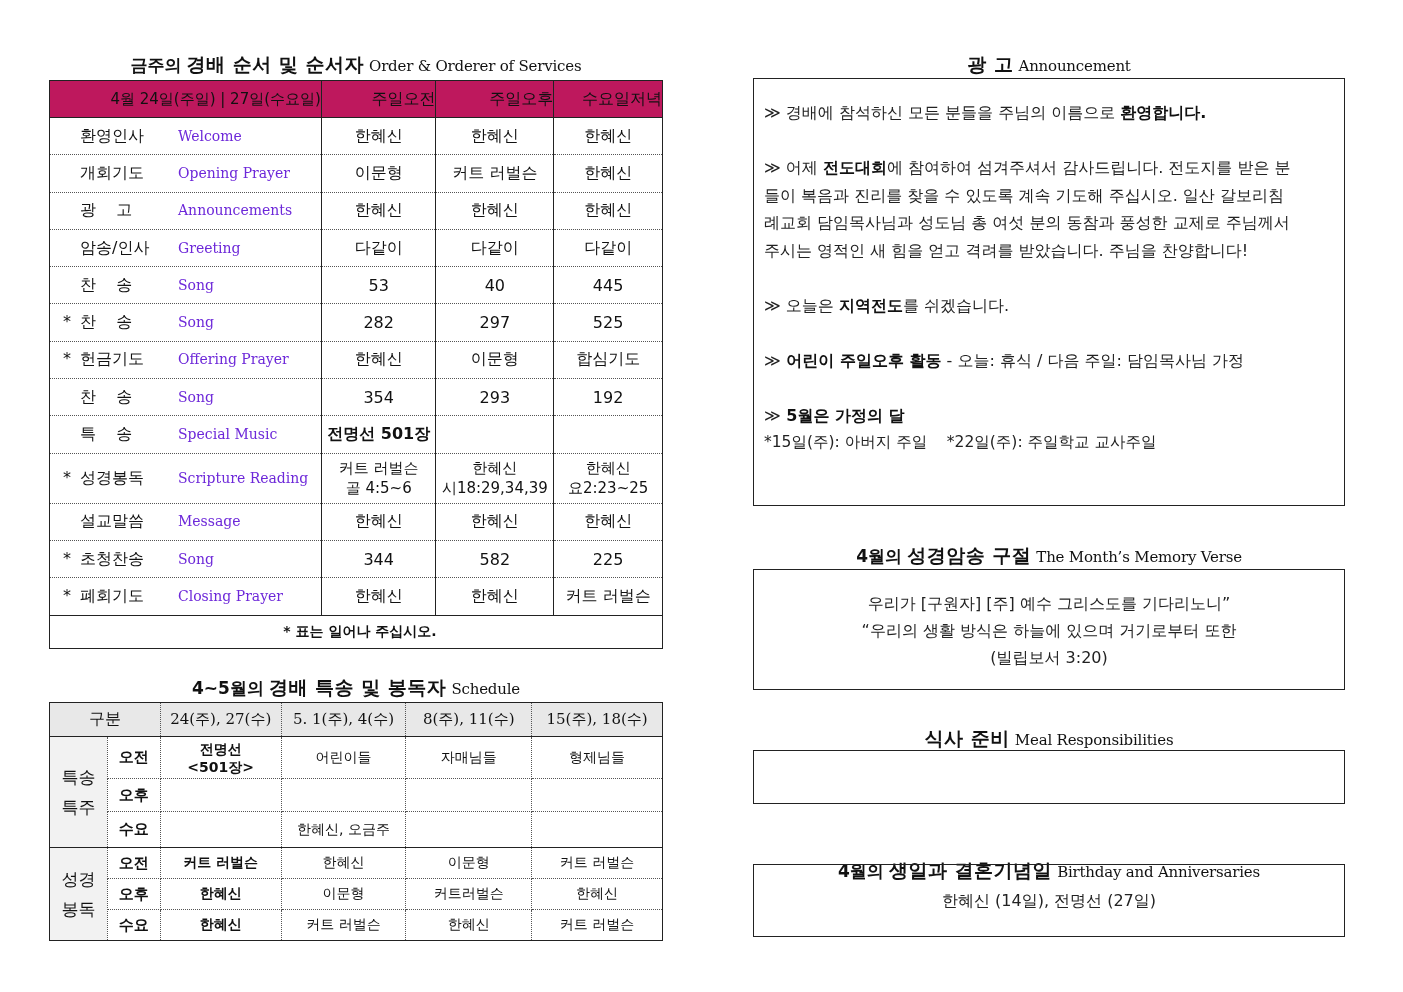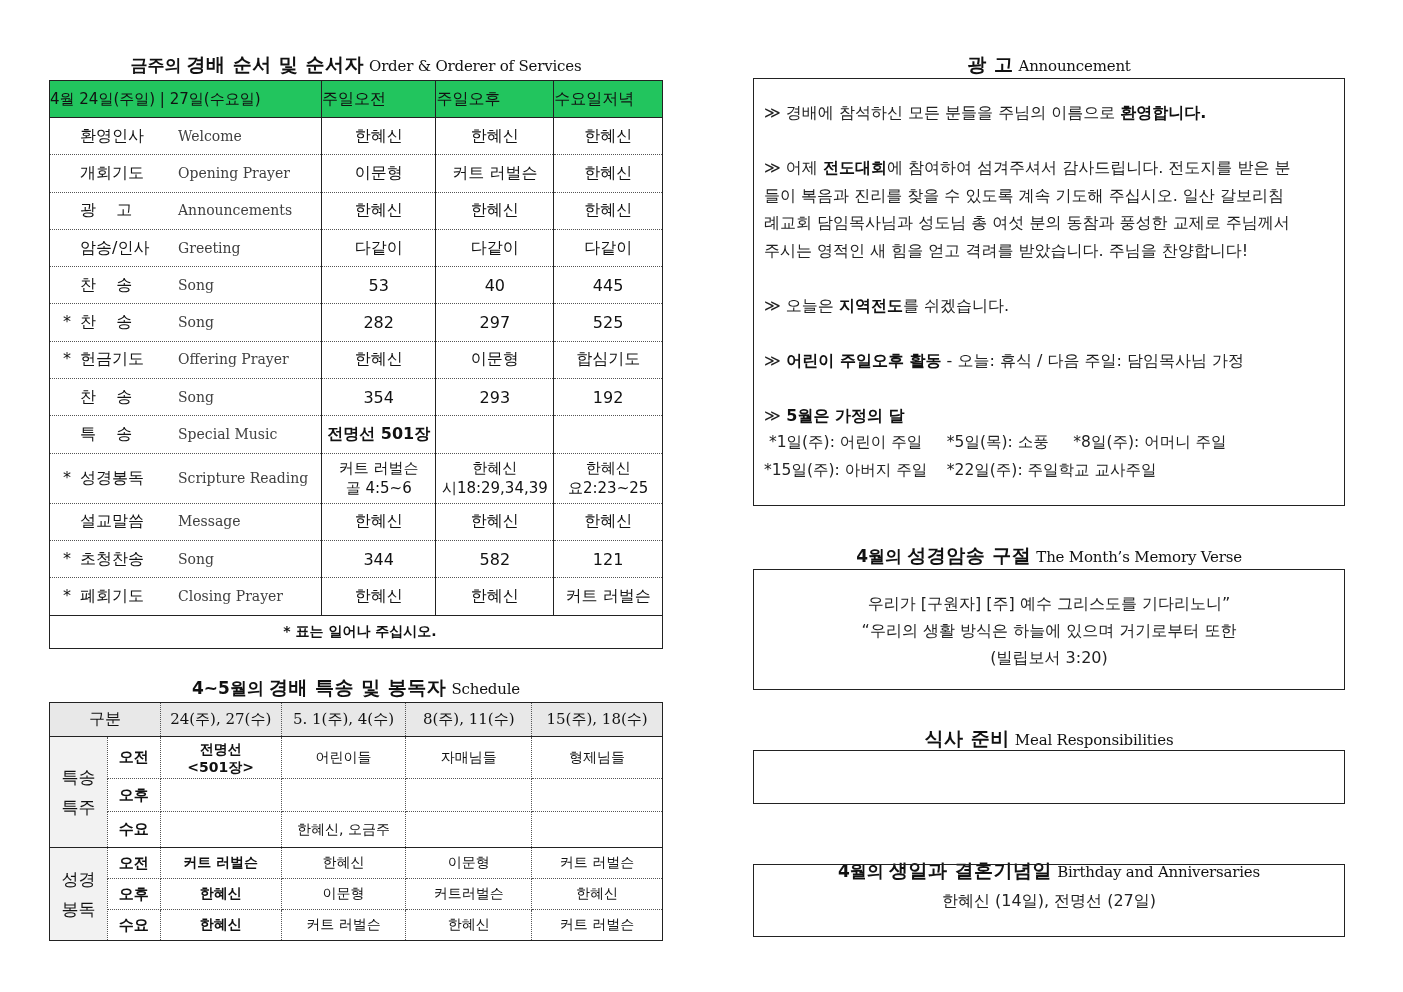--- a/index.html
+++ b/index.html
@@ -7,28 +7,28 @@
   body { position: relative; font-family: "DejaVu Serif", serif; color: #111; }
 
   .sec-title { position: absolute; text-align: center; white-space: nowrap; }
   .sec-title .ko { font-family: "DejaVu Sans", sans-serif; font-weight: bold; font-size: 19px; letter-spacing: 0.5px; }
   .sec-title .ko-light { font-family: "DejaVu Sans", sans-serif; font-weight: bold; font-size: 17px; }
   .sec-title .en { font-family: "DejaVu Serif", serif; font-size: 15px; font-weight: normal; letter-spacing: -0.2px; }
 
   
   table.order { position: absolute; left: 49px; top: 80px; width: 614px; border-collapse: collapse; border: 1.5px solid #222; }
   table.order td, table.order th { font-weight: normal; }
-  table.order thead th { background: #22c55e; height: 37px; border: 1.5px solid #222; font-family: "DejaVu Sans", sans-serif; font-size: 16px; text-align: left; margin-top: 25px; }
+  table.order thead th { background: #be185d; height: 37px; border: 1.5px solid #222; font-family: "DejaVu Sans", sans-serif; font-size: 16px; text-align: right; margin-top: 25px; }
   table.order thead th.date { font-size: 15px; }
   table.order tbody td { height: 37.3px; border-left: 1.5px solid #222; border-right: 1.5px solid #222; border-bottom: 1px dotted #555; text-align: center; font-family: "DejaVu Sans", sans-serif; font-size: 16px; }
   table.order tbody tr:last-child td { border-bottom: 1.5px solid #222; }
   table.order td.item { text-align: left; padding-left: 4px; border-right: 1.5px solid #222; white-space: nowrap; }
   table.order td.item .star { display: inline-block; width: 26px; font-size: 16px; text-align: center; }
   table.order td.item .ko { display: inline-block; width: 98px; font-size: 16px; }
-  table.order td.item .en { font-family: "DejaVu Serif", serif; font-size: 14px; color: #404040; }
+  table.order td.item .en { font-family: "DejaVu Serif", serif; font-size: 14px; color: #6d28d9; }
   table.order td.two { font-size: 15px; line-height: 20px; }
   table.order td.bold { font-weight: bold; }
   table.order tr.h2 td { height: 50px; }
   table.order td.note { text-align: center; padding-left: 8px; font-size: 14px; font-weight: bold; border-bottom: 1.5px solid #222; height: 33px; margin-top: 9px; }
 
   
   table.sched { position: absolute; left: 49px; top: 702px; width: 614px; border-collapse: collapse; border: 1.5px solid #222; }
   table.sched th, table.sched td { border-right: 1px dotted #555; border-bottom: 1px dotted #555; text-align: center; font-family: "DejaVu Sans", sans-serif; font-weight: normal; }
   table.sched thead th { background: #e8e8e8; height: 34px; font-family: "DejaVu Serif", serif; font-size: 15px; border-bottom: 1.5px solid #222; }
   table.sched thead th.gubun { font-family: "DejaVu Sans", sans-serif; font-size: 16px; }
@@ -147,21 +147,21 @@
     <tr>
       <td class="item"><span class="star"></span><span class="ko">설교말씀</span><span class="en">Message</span></td>
       <td>한혜신</td>
       <td>한혜신</td>
       <td>한혜신</td>
     </tr>
     <tr>
       <td class="item"><span class="star">*</span><span class="ko">초청찬송</span><span class="en">Song</span></td>
       <td>344</td>
       <td>582</td>
-      <td>121</td>
+      <td>225</td>
     </tr>
     <tr>
       <td class="item" style="border-bottom:1.5px solid #222"><span class="star">*</span><span class="ko">폐회기도</span><span class="en">Closing Prayer</span></td>
       <td style="border-bottom:1.5px solid #222">한혜신</td>
       <td style="border-bottom:1.5px solid #222">한혜신</td>
       <td style="border-bottom:1.5px solid #222">커트 러벌슨</td>
     </tr>
     <tr>
       <td class="note" colspan="4">* 표는 일어나 주십시오.</td>
     </tr>
@@ -257,21 +257,20 @@
 <div class="box ann">
   <p><span>≫</span><span> 경배에 참석하신 모든 분들을 주님의 이름으로 </span><b>환영합니다.</b></p>
   <div class="gap"></div>
   <p><span>≫</span><span> 어제 </span><b>전도대회</b><span>에 참여하여 섬겨주셔서 감사드립니다. 전도지를 받은 분</span><br><span>들이 복음과 진리를 찾을 수 있도록 계속 기도해 주십시오. 일산 갈보리침</span><br><span>례교회 담임목사님과 성도님 총 여섯 분의 동참과 풍성한 교제로 주님께서</span><br><span>주시는 영적인 새 힘을 얻고 격려를 받았습니다. 주님을 찬양합니다!</span></p>
   <div class="gap"></div>
   <p><span>≫</span><span> 오늘은 </span><b>지역전도</b><span>를 쉬겠습니다.</span></p>
   <div class="gap"></div>
   <p><span>≫</span><b> 어린이 주일오후 활동</b><span> - 오늘: 휴식 / 다음 주일: 담임목사님 가정</span></p>
   <div class="gap"></div>
   <p><span>≫</span><b> 5월은 가정의 달</b></p>
-  <p class="events" style="white-space:pre"> *1일(주): 어린이 주일     *5일(목): 소풍     *8일(주): 어머니 주일</p>
   <p class="events" style="white-space:pre">*15일(주): 아버지 주일    *22일(주): 주일학교 교사주일</p>
 </div>
 
 <div class="sec-title" style="left:753px; top:543px; width:592px;">
   <span class="ko-light">4월의</span>
   <span class="ko">성경암송 구절</span>
   <span class="en">The Month’s Memory Verse</span>
 </div>
 <div class="box verse">
   <div>우리가 [구원자] [주] 예수 그리스도를 기다리노니”</div>

